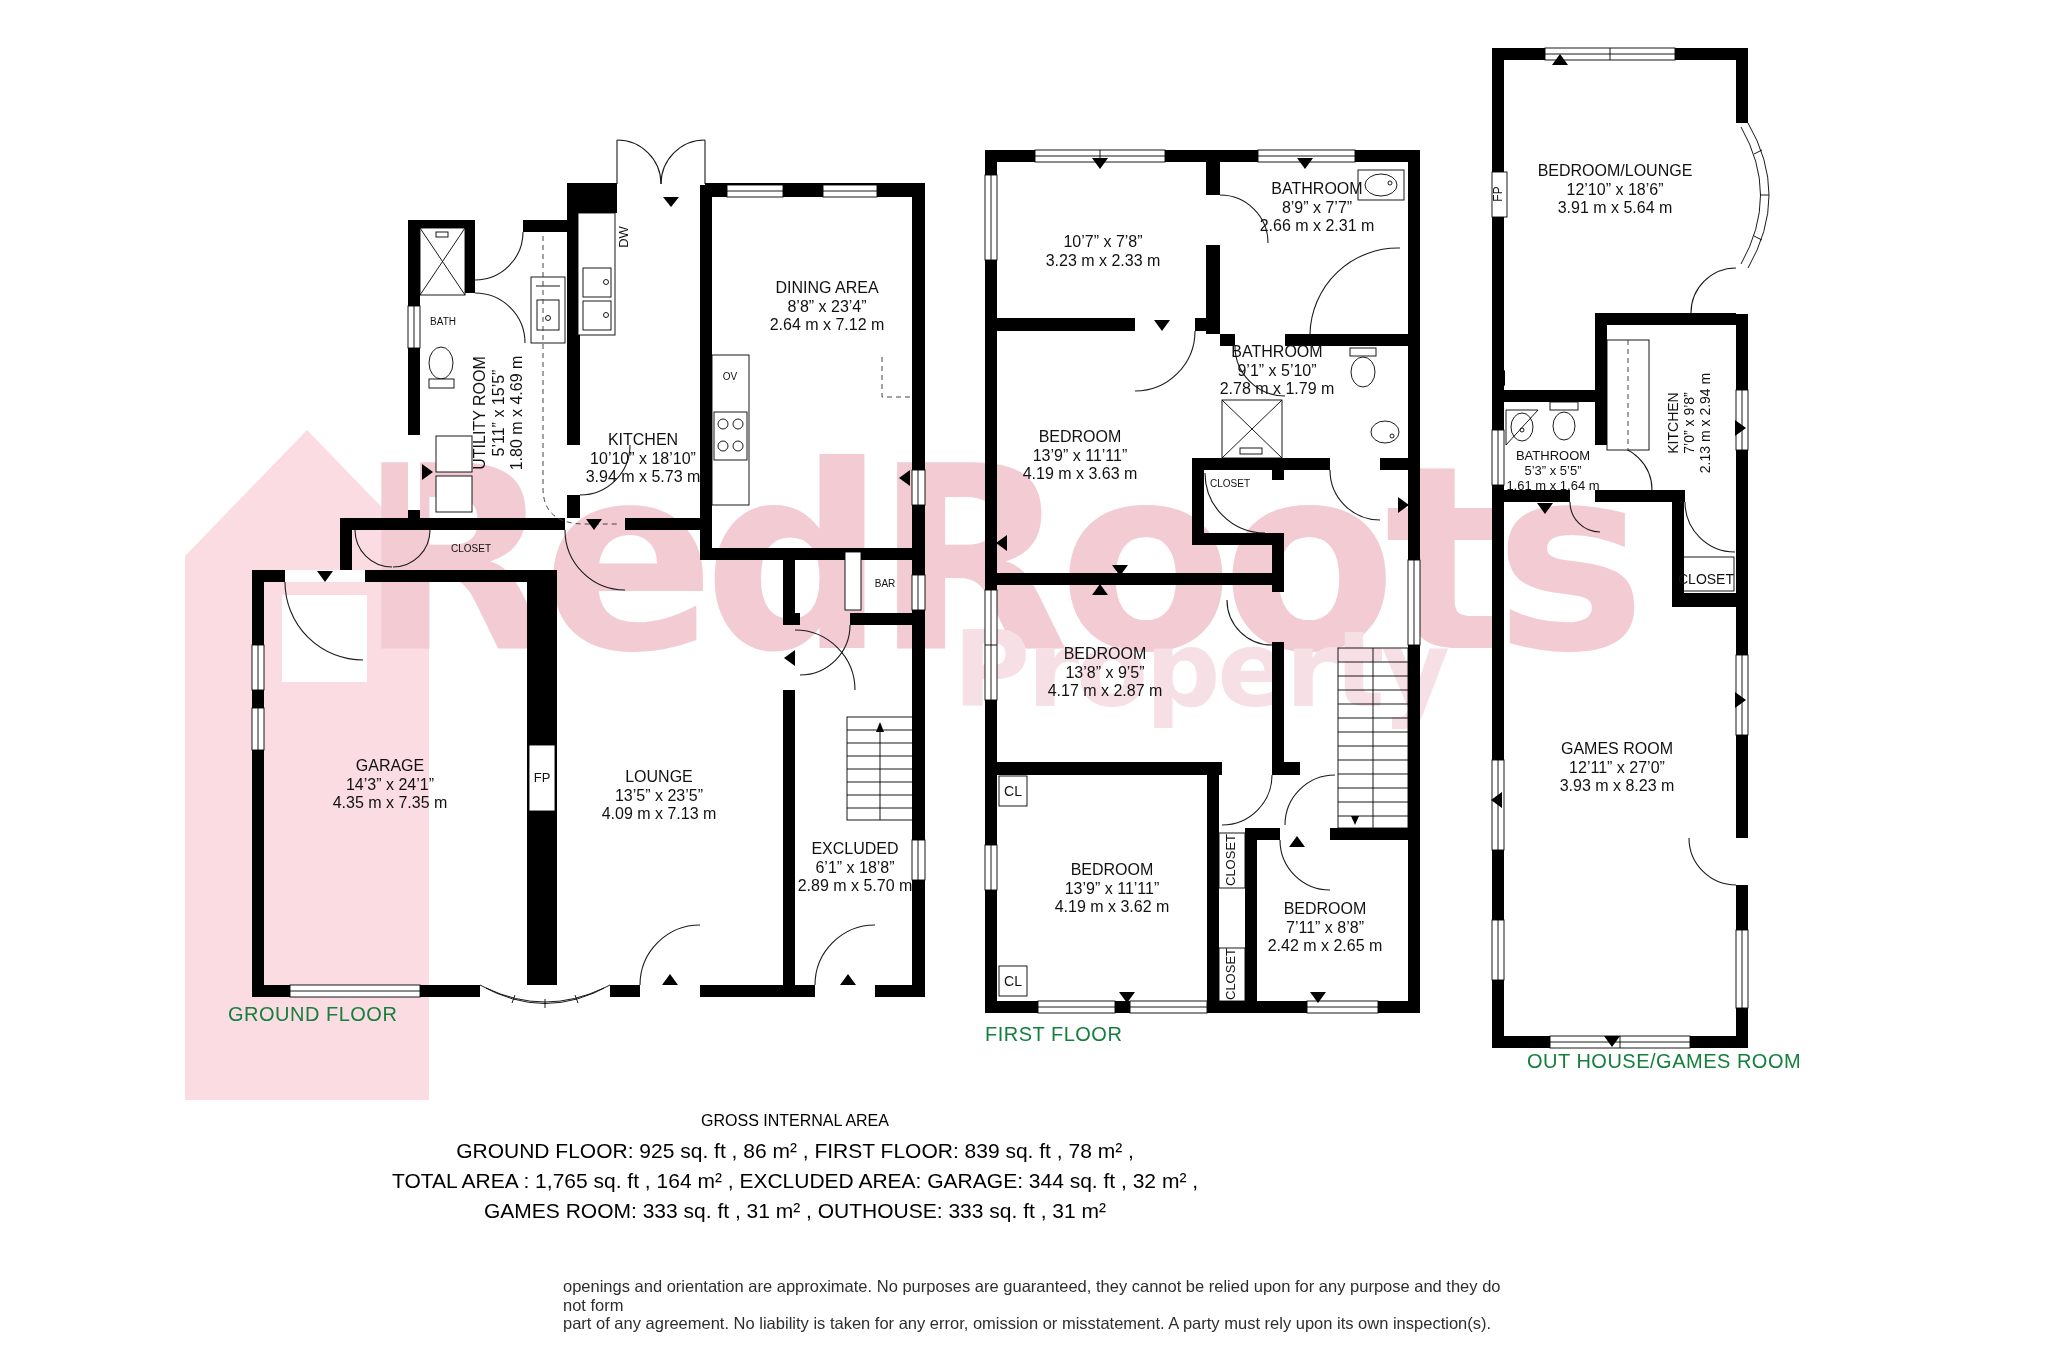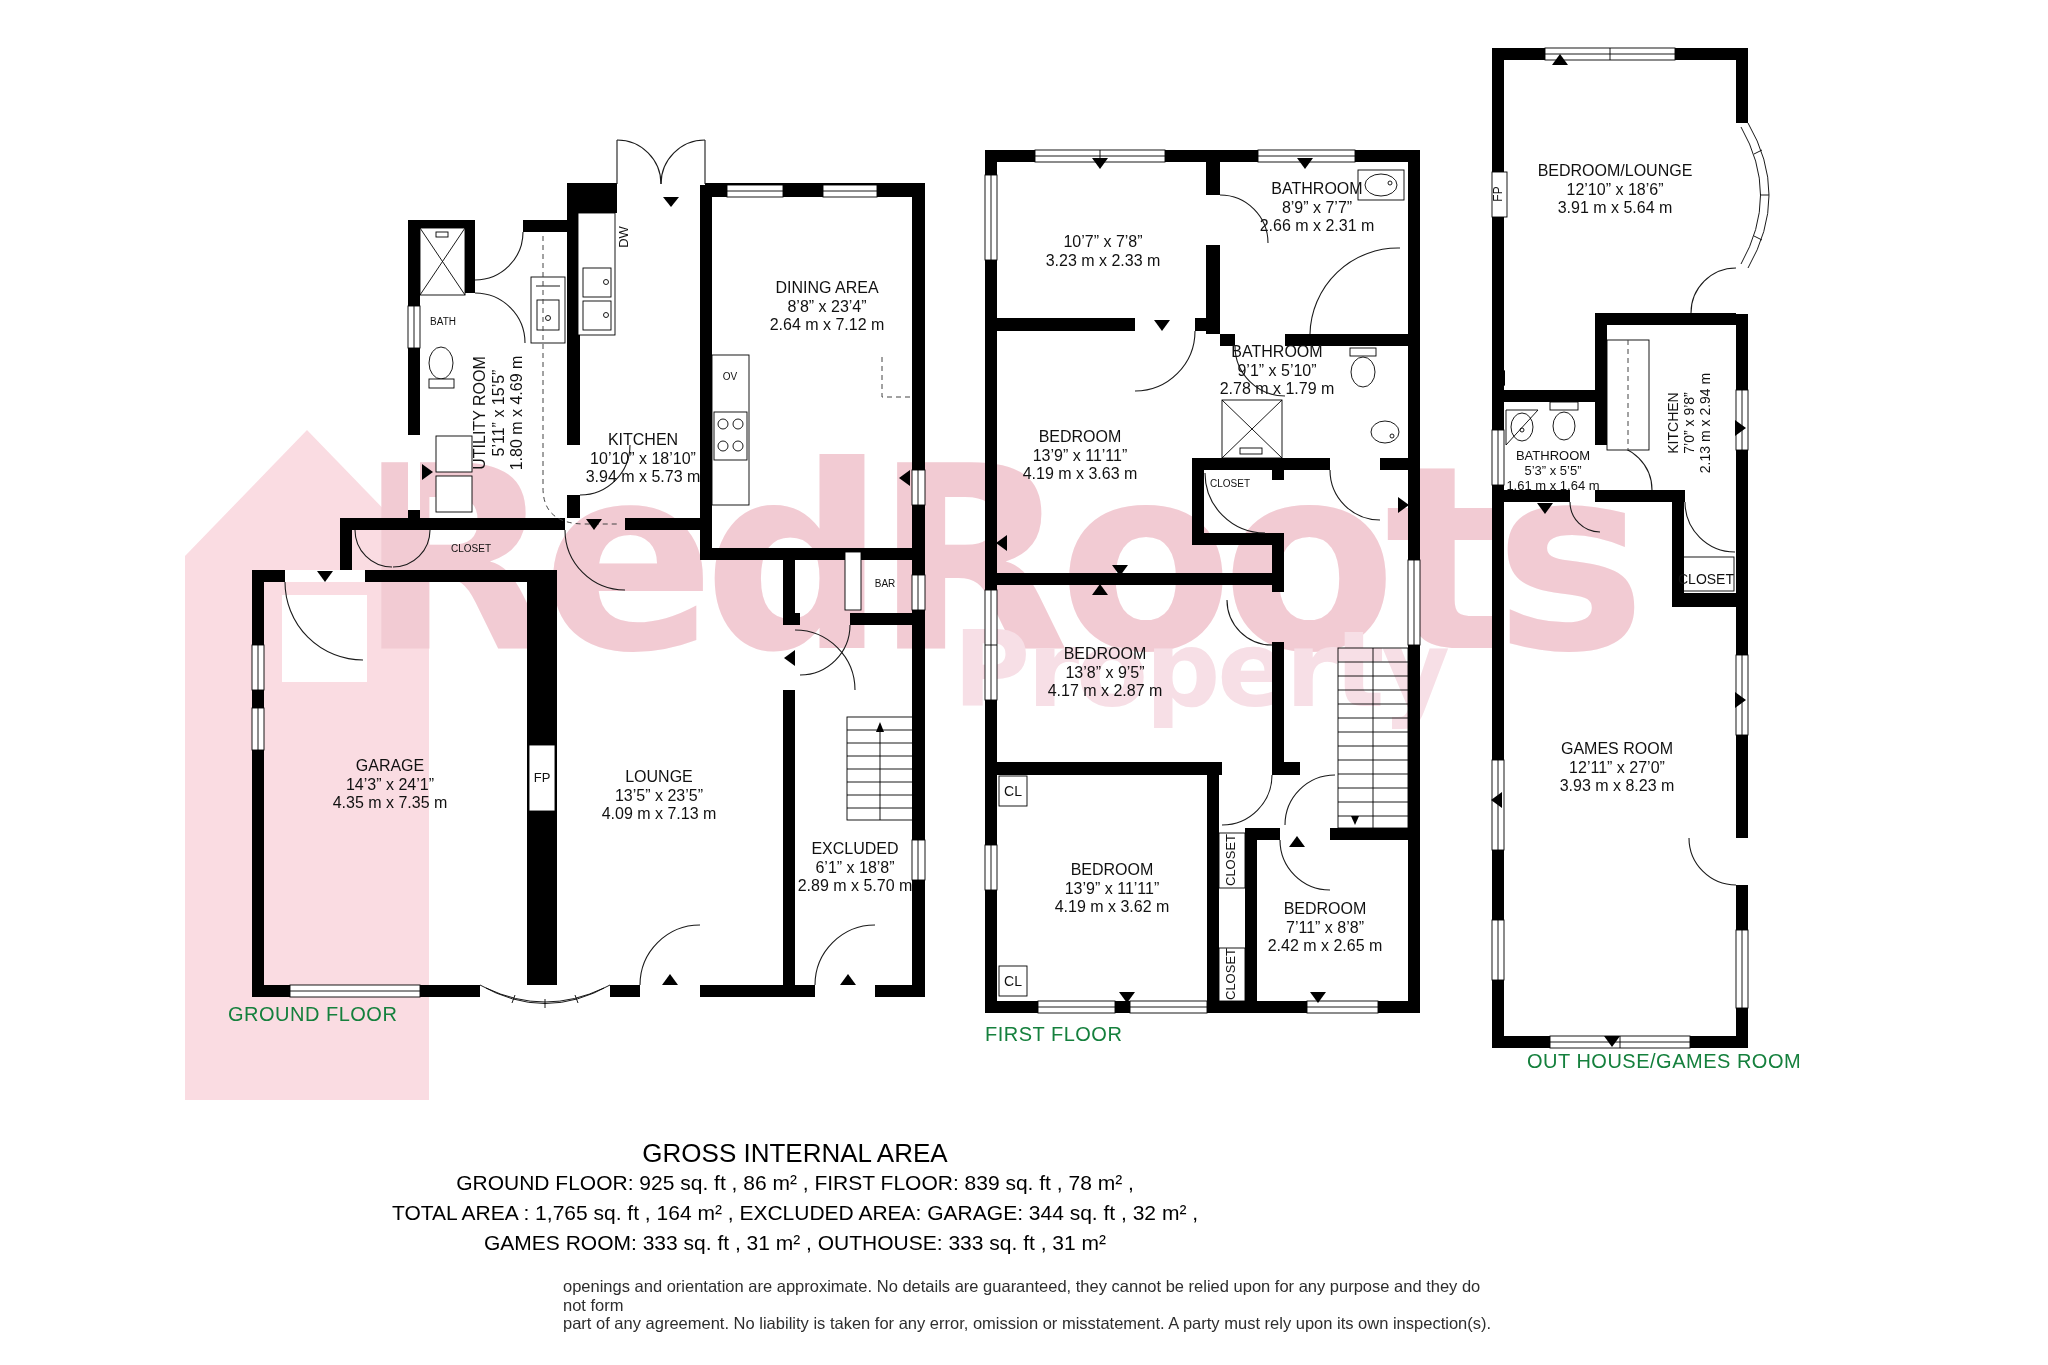--- a/index.html
+++ b/index.html
@@ -15,21 +15,21 @@
   #plansvg{position:absolute;left:0;top:0;z-index:2;}
   .lbl{position:absolute;transform:translate(-50%,-50%);text-align:center;z-index:3;
        font-family:"Liberation Sans",sans-serif;font-size:16px;line-height:1.16;color:var(--ink);
        white-space:nowrap;}
   .rot{transform:translate(-50%,-50%) rotate(-90deg);}
   .s15{font-size:10px;} .s14{font-size:14px;} .s13{font-size:13px;} .s12{font-size:12px;}
   .floorlbl{position:absolute;z-index:3;font-size:20px;color:#15803d;letter-spacing:.5px;
             font-family:"Liberation Sans",sans-serif;white-space:nowrap;transform:translateY(-50%);}
   #area-summary{position:absolute;left:795px;top:1106px;transform:translateX(-50%);z-index:3;
                 text-align:center;color:#000;font-size:21px;line-height:30px;white-space:nowrap;}
-  #area-summary .t{font-size:26px;margin-top:32px;}
+  #area-summary .t{font-size:16px;}
   #disclaimer{position:absolute;left:563px;top:1277px;width:940px;z-index:3;color:#2e2e2e;
               font-size:16.5px;line-height:18.6px;}
   
   .w{fill:var(--wall);}
   .gap{fill:#ffffff;}
   .win{fill:#ffffff;stroke:#000;stroke-width:.9;}
   .wl{stroke:#000;stroke-width:.9;fill:none;}
   .door{stroke:#1a1a1a;stroke-width:1.1;fill:none;}
   .fix{fill:#ffffff;stroke:#000;stroke-width:.9;}
   .thin{stroke:#000;stroke-width:.9;fill:none;}
@@ -540,17 +540,17 @@
 <div class="floorlbl" style="left:1527px;top:1061px">OUT HOUSE/GAMES ROOM</div>
 
 <div id="area-summary">
   <div class="t">GROSS INTERNAL AREA</div>
   <div>GROUND FLOOR: 925 sq. ft , 86 m² , FIRST FLOOR: 839 sq. ft , 78 m² ,</div>
   <div>TOTAL AREA : 1,765 sq. ft , 164 m² , EXCLUDED AREA: GARAGE: 344 sq. ft , 32 m² ,</div>
   <div>GAMES ROOM: 333 sq. ft , 31 m² , OUTHOUSE: 333 sq. ft , 31 m²</div>
 </div>
 
 <div id="disclaimer">
-  <div>openings and orientation are approximate. No details are guaranteed, they cannot be relied upon for any purpose and they do not form</div>
+  <div>openings and orientation are approximate. No purposes are guaranteed, they cannot be relied upon for any purpose and they do not form</div>
   <div>part of any agreement. No liability is taken for any error, omission or misstatement. A party must rely upon its own inspection(s).</div>
 </div>
 
 </div>
 
 </body></html>

